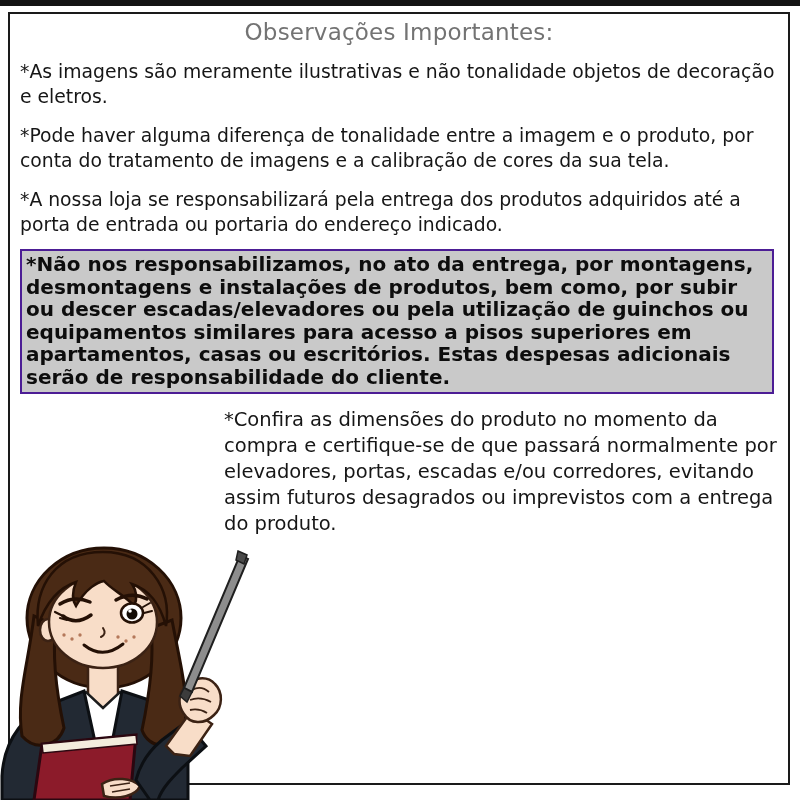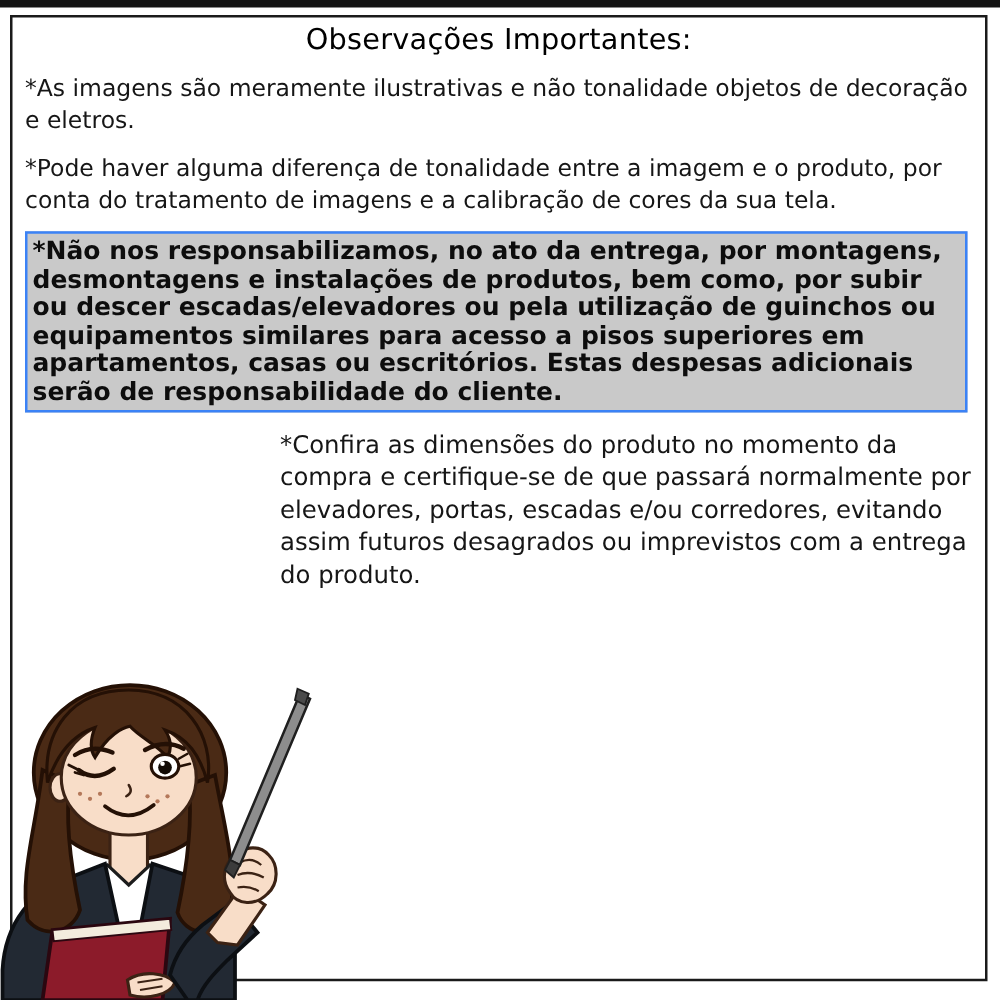--- a/index.html
+++ b/index.html
@@ -9,27 +9,27 @@
     overflow:hidden;
   }
   .top-bar{position:absolute;left:0;top:0;width:800px;height:6px;background:#141414;}
   .frame{
     position:absolute;left:8px;top:12px;width:782px;height:773px;
     border:2px solid #1a1a1a;box-sizing:border-box;background:#ffffff;
     padding:0 8px;
   }
   .title{
     margin:5px 0 0 0;text-align:center;font-size:23px;font-weight:500;
-    letter-spacing:0.2px;color:#000000;
+    letter-spacing:0.2px;color:#737373;
   }
   .note{
     margin:14px 2px 0 2px;font-size:18.8px;line-height:25px;color:#161616;
   }
   .highlight-box{
-    margin:12px 6px 0 2px;border:2px solid #3b82f6;background:#c9c9c9;
+    margin:12px 6px 0 2px;border:2px solid #4c1d95;background:#c9c9c9;
     padding:2px 8px 4px 4px;
   }
   .highlight-box p{
     margin:0;font-size:20px;line-height:22.5px;font-weight:bold;color:#0d0d0d;
   }
   .dimension-row{position:relative;}
   .dim-note{
     margin:13px 2px 0 206px;font-size:19.5px;line-height:26px;color:#161616;
   }
   .teacher-svg{position:absolute;left:0px;top:538px;width:260px;height:262px;z-index:5;}
@@ -38,20 +38,21 @@
 <body>
 
 <div class="page">
   <div class="top-bar"></div>
 
   <div class="frame">
     <h1 class="title">Observações Importantes:</h1>
 
     <p class="note">*As imagens são meramente ilustrativas e não tonalidade objetos de decoração e eletros.</p>
     <p class="note">*Pode haver alguma diferença de tonalidade entre a imagem e o produto, por conta do tratamento de imagens e a calibração de cores da sua tela.</p>
+    <p class="note">*A nossa loja se responsabilizará pela entrega dos produtos adquiridos até a porta de entrada ou portaria do endereço indicado.</p>
 
     <div class="highlight-box">
       <p>*Não nos responsabilizamos, no ato da entrega, por montagens, desmontagens e instalações de produtos, bem como, por subir ou descer escadas/elevadores ou pela utilização de guinchos ou equipamentos similares para acesso a pisos superiores em apartamentos, casas ou escritórios. Estas despesas adicionais serão de responsabilidade do cliente.</p>
     </div>
 
     <div class="dimension-row">
       <p class="dim-note">*Confira as dimensões do produto no momento da compra e certifique-se de que passará normalmente por elevadores, portas, escadas e/ou corredores, evitando assim futuros desagrados ou imprevistos com a entrega do produto.</p>
     </div>
   </div>
 

